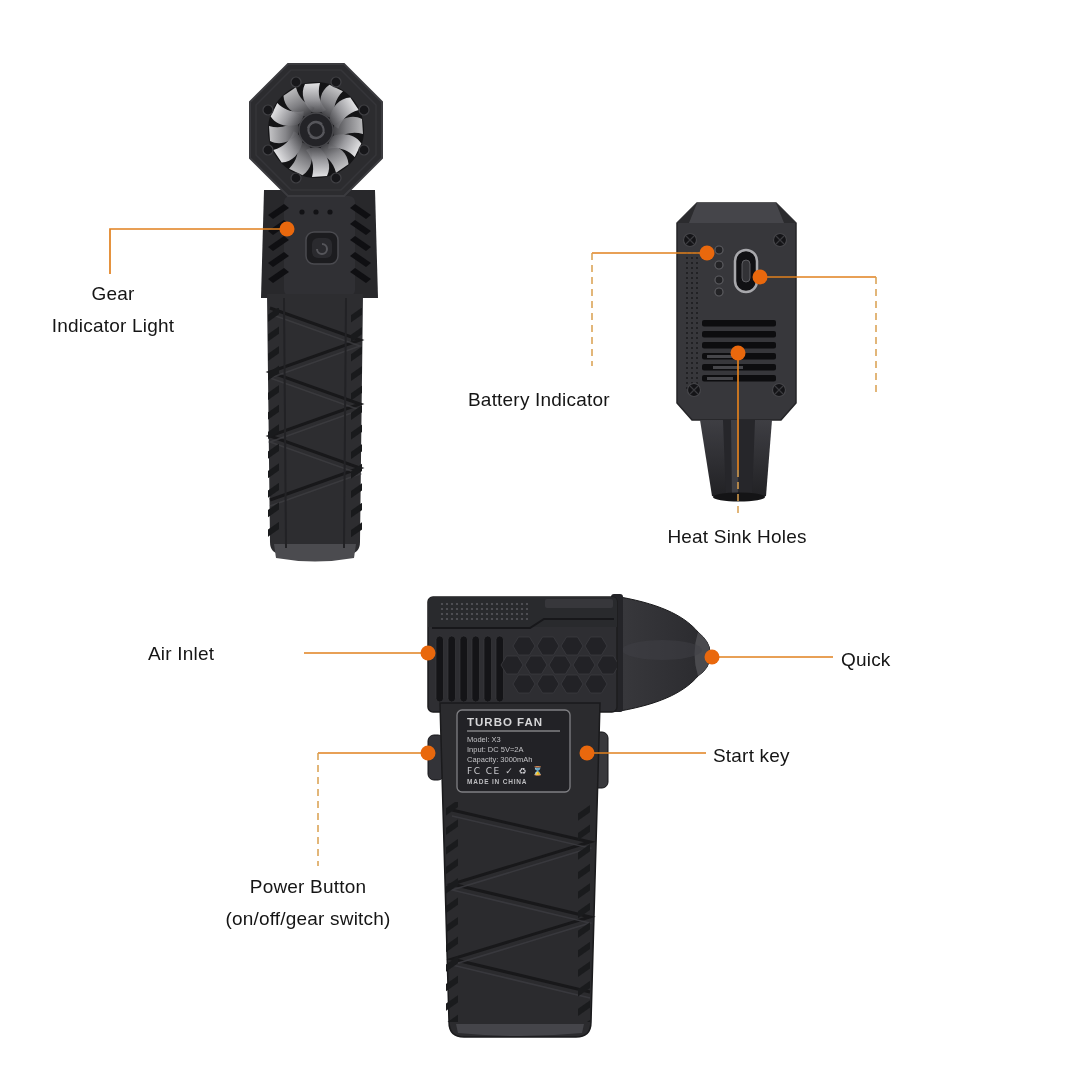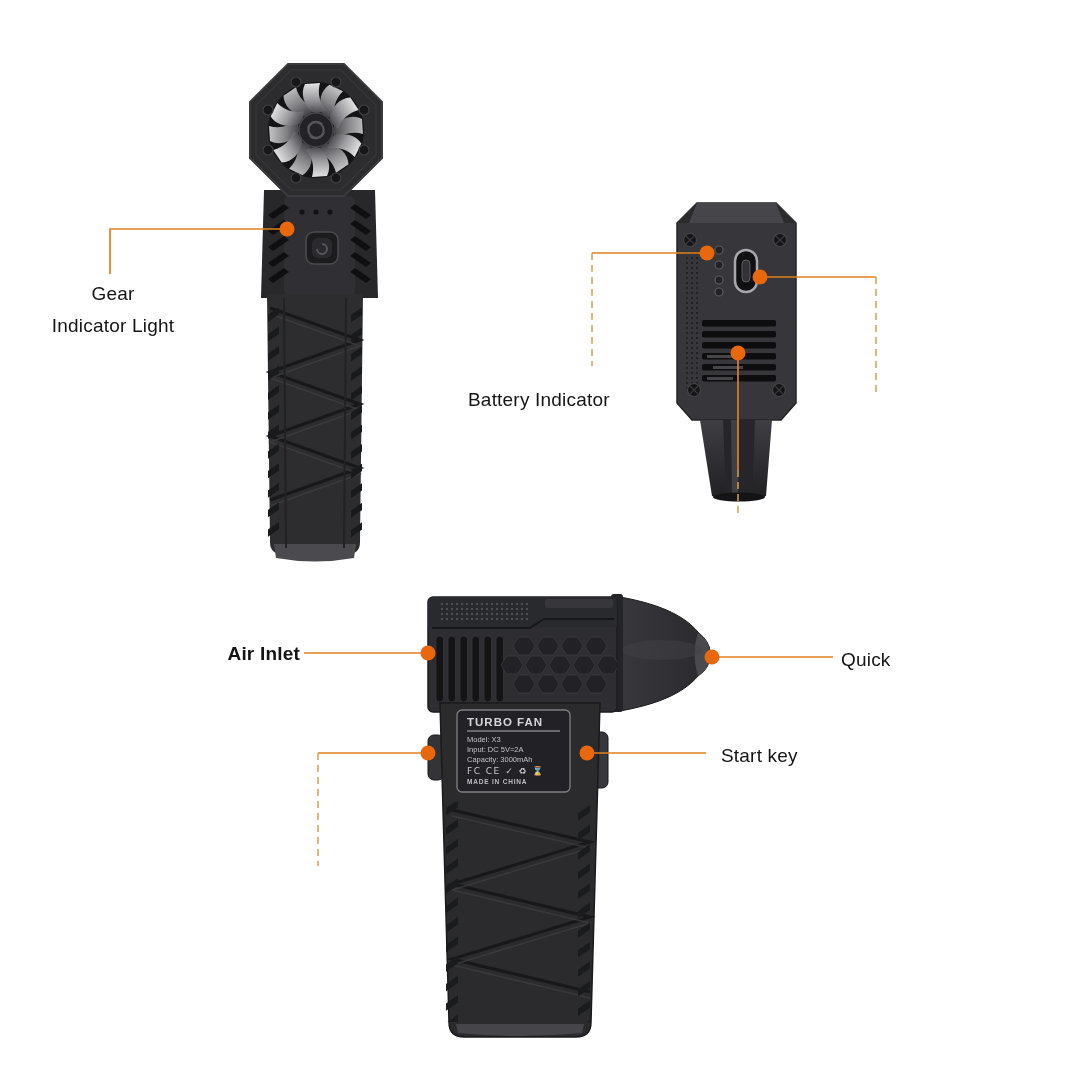--- a/index.html
+++ b/index.html
@@ -3,21 +3,21 @@
 <meta charset="utf-8">
 <style>
   html,body{margin:0;padding:0;background:#fff;}
   #canvas{position:relative;width:1080px;height:1080px;background:#ffffff;overflow:hidden;
           font-family:"Liberation Sans",sans-serif;}
   svg{position:absolute;display:block;}
   .overlay{left:0;top:0;pointer-events:none;}
   .label{position:absolute;font-size:19px;line-height:32px;color:#151515;
          white-space:pre-line;letter-spacing:0.2px;}
   .t-center{text-align:center;}
-  .t-right{text-align:right;font-weight:bold;}
+  .t-right{text-align:left;}
 </style>
 </head>
 <body>
 
 <div id="canvas">
 
   <svg style="left:244px;top:58px;" width="142" height="505" viewBox="0 0 142 505">
     <defs>
       <linearGradient id="p1blade" x1="0" y1="0" x2="0" y2="1">
         <stop offset="0" stop-color="#e3e3e5"></stop>
@@ -282,21 +282,24 @@
       <circle cx="428" cy="753" r="7.5"></circle>
     </g>
   </svg>
 
   <div class="label t-center" style="left:13px;top:278px;width:200px;">Gear
 Indicator Light</div>
 
   <div class="label" style="left:468px;top:369px;margin-top:15px;">Battery Indicator</div>
 
 
+  <div class="label t-center" style="left:637px;top:521px;width:200px;">Heat Sink Holes</div>
 
   <div class="label t-right" style="left:148px;top:638px;width:152px;">Air Inlet</div>
 
   <div class="label" style="left:841px;top:644px;">Quick</div>
 
-  <div class="label" style="left:713px;top:740px;margin-left:8px;">Start key</div>
-
+  <div class="label" style="left:713px;top:740px;">Start key</div>
+
+  <div class="label t-center" style="left:183px;top:871px;width:250px;">Power Button
+(on/off/gear switch)</div>
 
 </div>
 
 </body></html>

